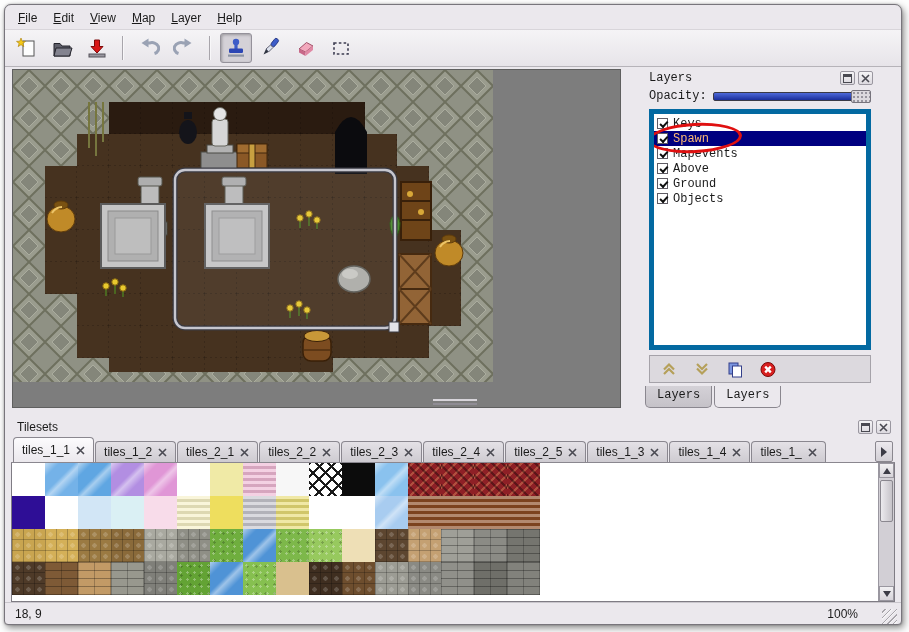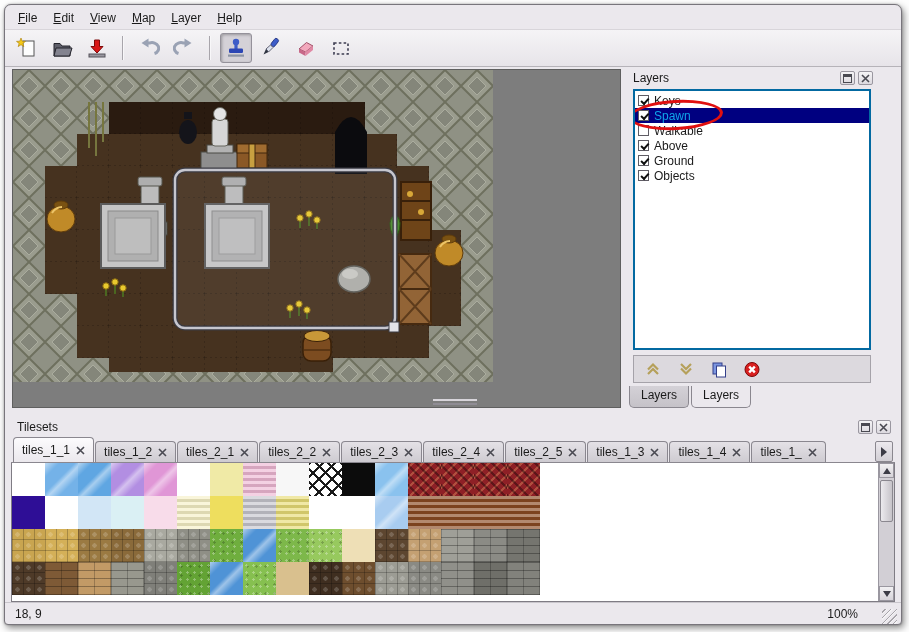--- a/index.html
+++ b/index.html
@@ -14,41 +14,41 @@
   .menubar{height:24px;display:flex;align-items:center;padding:2px 6px 0;gap:2px;}
   .menu-item{padding:2px 7px;border-radius:3px;cursor:default;}
   
   .toolbar{height:38px;display:flex;align-items:center;padding:3px 6px;gap:3px;
            background:linear-gradient(#f5f4f6,#e7e4e9);border-top:1px solid #d8d5da;border-bottom:1px solid #b6b3b9;}
   .tb-btn{width:32px;height:30px;display:flex;align-items:center;justify-content:center;
           background:transparent;border:1px solid transparent;padding:0;border-radius:3px;}
   .tb-btn.pressed{background:#d4d1d7;border:1px solid #94919a;box-shadow:inset 1px 1px 3px rgba(0,0,0,.28);}
   .tb-sep{width:2px;height:24px;margin:0 6px;border-left:1px solid #a8a5ab;border-right:1px solid #f8f7f9;}
   
-  .main{flex:1;display:flex;gap:6px;padding:2px 24px 10px 7px;position:relative;min-height:0;}
+  .main{flex:1;display:flex;gap:22px;padding:2px 24px 10px 7px;position:relative;min-height:0;font-family:Liberation Mono, monospace;}
   .map-view{width:609px;background:#7d7d7d;border:1px solid #5f5f5f;position:relative;overflow:hidden;flex:none;}
   .map-view svg{display:block;}
   .splitter-grip{position:absolute;left:420px;bottom:2px;width:44px;height:6px;
                  border-top:2px solid #d8d5db;border-bottom:2px solid #8f8c94;}
   
   .dock{display:flex;flex-direction:column;min-width:0;}
   .layers-dock{flex:1;}
   .dock-title{height:18px;display:flex;justify-content:space-between;align-items:center;padding:1px 4px 1px 6px;}
   .dock-ctl{display:flex;gap:3px;}
   .dock-btn{width:15px;height:14px;display:flex;align-items:center;justify-content:center;
             border:1px solid #9a97a0;background:linear-gradient(#f5f4f6,#dcd9df);border-radius:2px;}
   .opacity-row{display:flex;align-items:center;gap:6px;padding:2px 6px 4px;}
   .slider{flex:1;position:relative;height:13px;}
   .slider .track{position:absolute;left:0;right:0;top:2px;height:9px;border-radius:2px;
                  background:linear-gradient(#4e6ada,#1b2e9a);border:1px solid #3a3a46;}
   .slider .handle{position:absolute;right:0;top:0;width:20px;height:13px;border:1px solid #76737c;border-radius:2px;
                   background-color:#dcd9de;background-image:radial-gradient(#97949e 1px,transparent 1.3px);background-size:4px 4px;}
-  .layer-list{flex:1;margin:2px 6px 5px;background:#fff;border:2px solid #0369a1;position:relative;overflow:hidden;padding-top:2px;}
+  .layer-list{flex:1;margin:2px 6px 5px;background:#fff;border:5px solid #0369a1;position:relative;overflow:hidden;padding-top:2px;}
   .layer-row{display:flex;align-items:center;height:15px;padding-left:3px;position:relative;}
-  .layer-row.selected{background:#000080;color:#0ea5e9;}
+  .layer-row.selected{background:#000080;color:#fdba74;}
   .cb{width:11px;height:11px;background:#fff;border:1px solid #5f5c64;margin-right:5px;position:relative;flex:none;}
   .cb.checked::after{content:"";position:absolute;left:1.5px;top:2px;width:6px;height:3.2px;
                      border-left:2px solid #101010;border-bottom:2px solid #101010;transform:rotate(-48deg);}
   .annotation-ellipse{position:absolute;left:-6px;top:-8px;width:94px;height:30px;border:3px solid #e01010;
                       border-radius:50%;transform:rotate(-3deg);pointer-events:none;z-index:9;}
   .layer-btns{display:flex;align-items:center;gap:9px;height:28px;margin:0 6px 3px;padding:0 7px;
               background:#dcd9de;border:1px solid #a5a2a9;}
   .icon-btn{width:24px;height:22px;display:flex;align-items:center;justify-content:center;
             background:transparent;border:none;padding:0;}
   .dock-tabs{display:flex;height:22px;padding-left:2px;}
@@ -314,33 +314,40 @@
                   <rect x="0.5" y="0.5" width="8" height="2.5" fill="#4a4a52"></rect>
                 </svg>
               </span>
             <span class="dock-btn">
                 <svg width="9" height="9">
                   <path d="M1 1 L8 8 M8 1 L1 8" stroke="#4a4a52" stroke-width="1.6"></path>
                 </svg>
               </span>
           </span>
         </div>
+        <div class="opacity-row">
+          <span>Opacity:</span>
+          <div class="slider">
+            <div class="track"></div>
+            <div class="handle"></div>
+          </div>
+        </div>
         <div class="layer-list" id="layer-list">
             <div class="layer-row">
               <span class="cb checked"></span>
               <span class="layer-label">Keys</span>
             </div>
             <div class="layer-row selected">
               <span class="cb checked"></span>
               <span class="layer-label">Spawn</span>
               <div class="annotation-ellipse" style="border-color: rgb(224, 16, 16);"></div>
             </div>
             <div class="layer-row">
-              <span class="cb"></span>
-              <span class="layer-label">Walkable</span>
+              <span class="cb checked"></span>
+              <span class="layer-label">Mapevents</span>
             </div>
             <div class="layer-row">
               <span class="cb checked"></span>
               <span class="layer-label">Above</span>
             </div>
             <div class="layer-row">
               <span class="cb checked"></span>
               <span class="layer-label">Ground</span>
             </div>
             <div class="layer-row">

